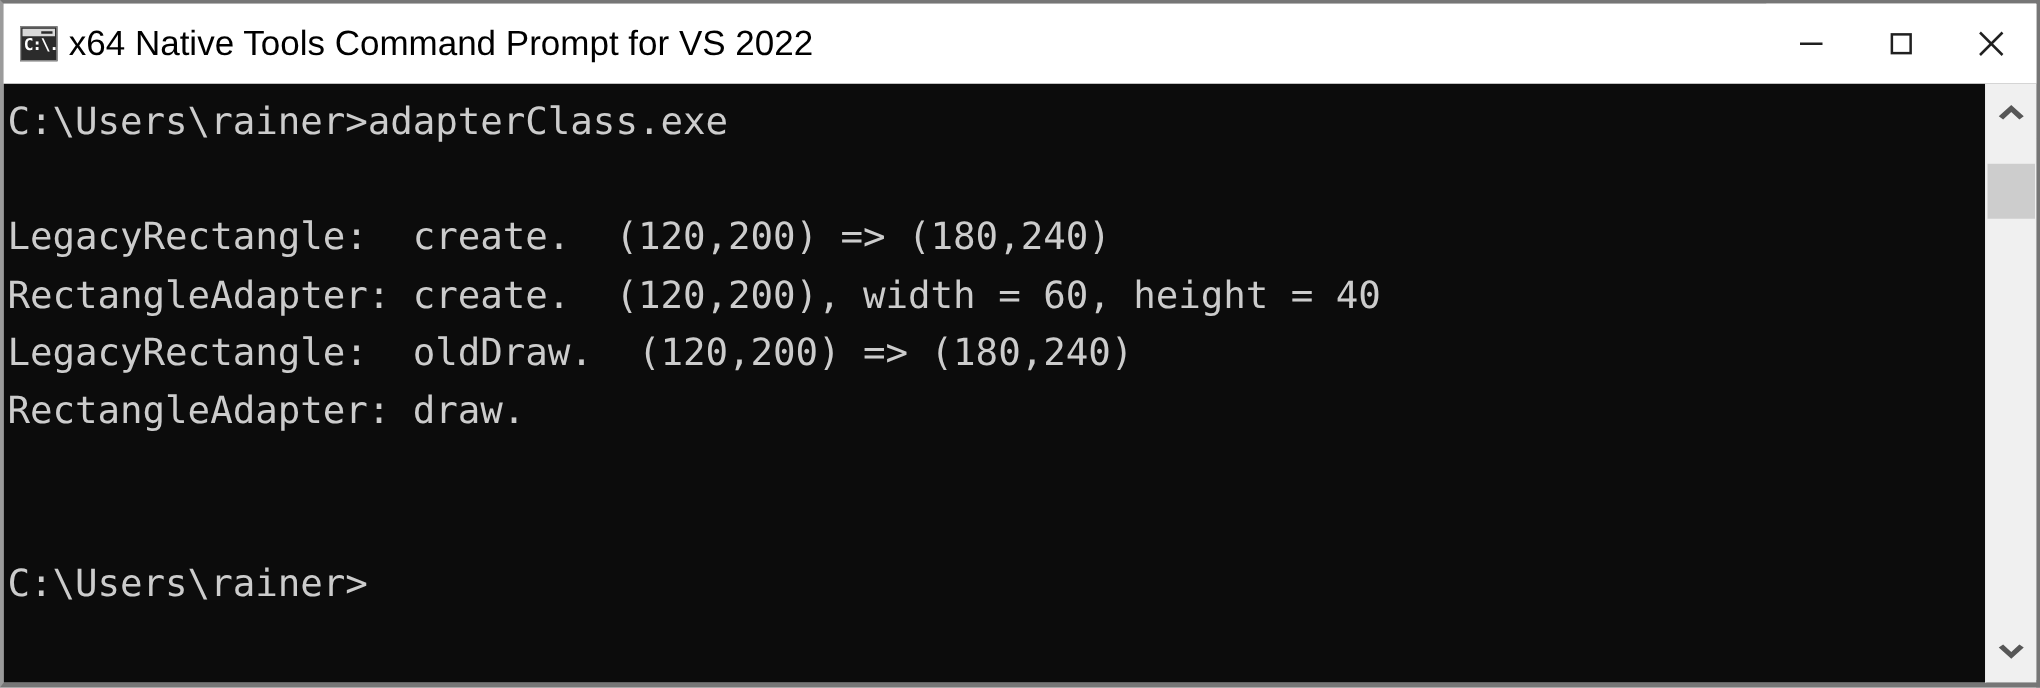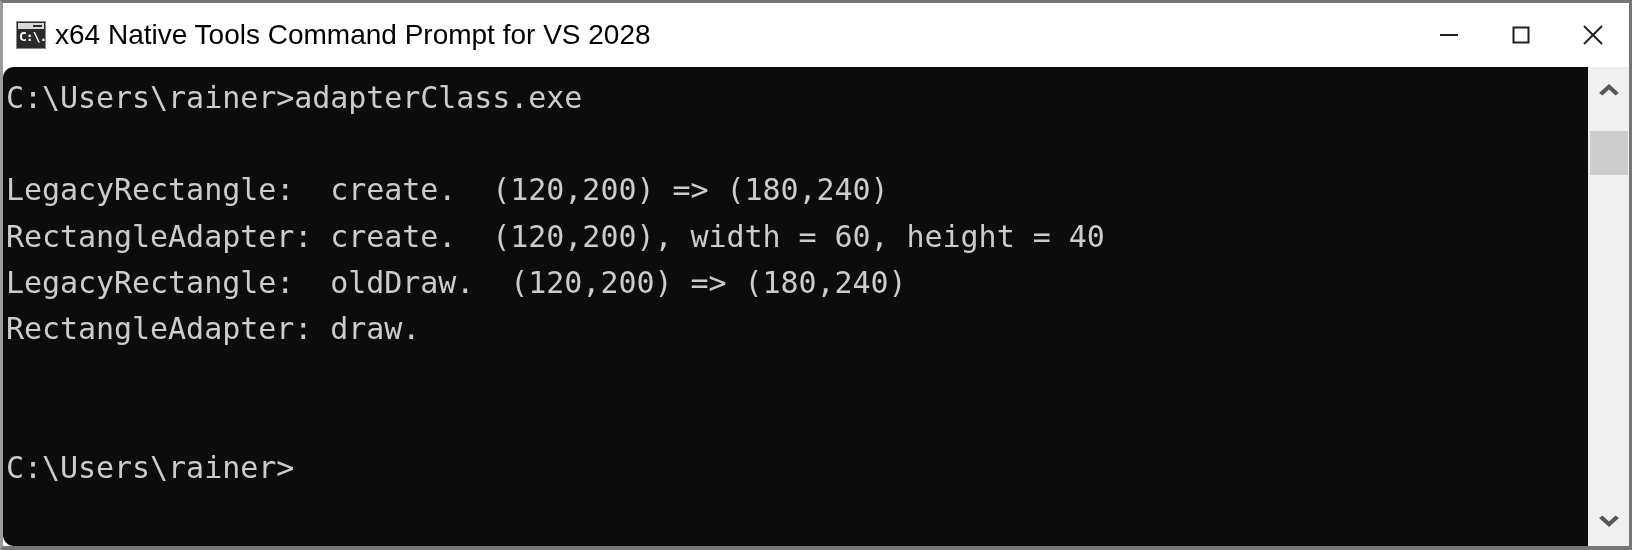--- a/index.html
+++ b/index.html
@@ -103,21 +103,20 @@
 
   
   #console-area {
     position: absolute;
     left: 0;
     top: 64px;
     right: 0;
     bottom: 0;
     background: #0c0c0c;
     overflow: hidden;
-    border-radius: 11px;
   }
 
   #console-text {
     position: absolute;
     left: 0;
     top: 0;
     padding: 8px 0 0 3px;
     margin: 0;
     font-family: "DejaVu Sans Mono", monospace;
     font-size: 30px;
@@ -172,21 +171,21 @@
 
 <div id="window">
 
   <div id="titlebar">
 
     <div id="app-icon">
       <div class="icon-bar"></div>
       <div class="icon-text">C:\.</div>
     </div>
 
-    <div id="window-title">x64 Native Tools Command Prompt for VS 2028</div>
+    <div id="window-title">x64 Native Tools Command Prompt for VS 2022</div>
 
     <div class="caption-btn">
       <svg width="28" height="28" viewBox="0 0 28 28">
         <line x1="5" y1="14" x2="23" y2="14" stroke="#202020" stroke-width="2"></line>
       </svg>
     </div>
 
     <div class="caption-btn">
       <svg width="28" height="28" viewBox="0 0 28 28">
         <rect x="6.5" y="6.5" width="15" height="15" fill="none" stroke="#202020" stroke-width="2"></rect>

